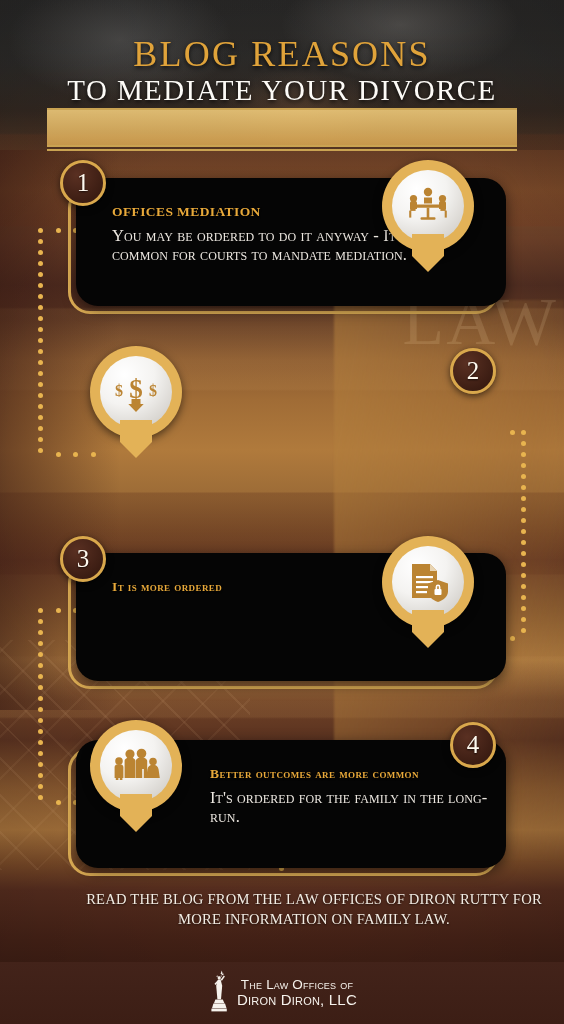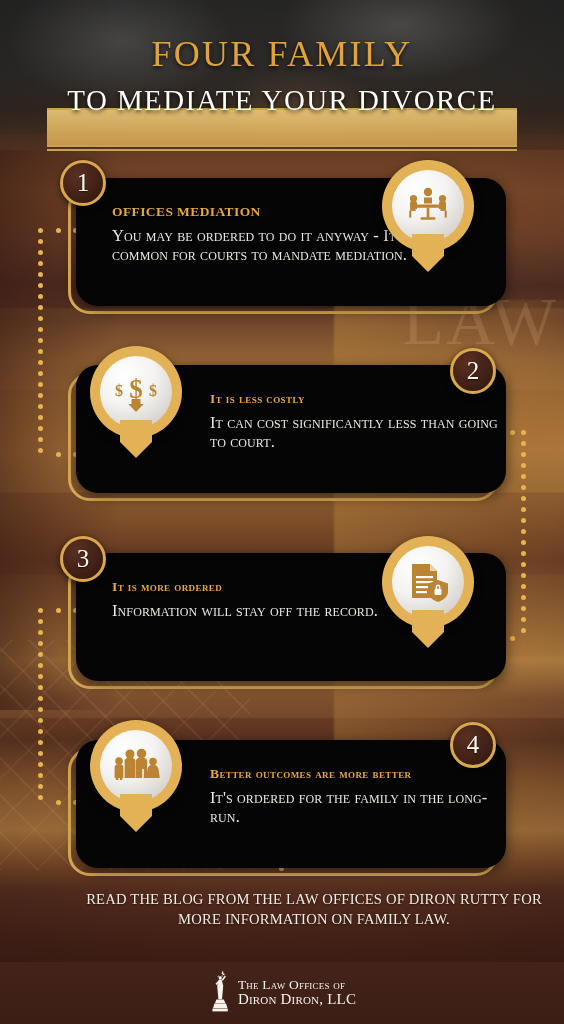--- a/index.html
+++ b/index.html
@@ -90,21 +90,21 @@
     color: #e0a33a;
     font-family: "Liberation Serif", serif;
     text-shadow: 0 2px 4px rgba(0,0,0,.75);
     line-height: 1.02;
   }
   .title-2 {
     font-size: 29px; letter-spacing: 1.4px;
     color: #fdfbf7;
     font-family: "Liberation Serif", serif;
     text-shadow: 0 2px 4px rgba(0,0,0,.8);
-    margin-top: 12px;
+    margin-top: 2px;
     line-height: 1.05;
   }
   .gold-bar {
     position: absolute; top: 108px; left: 47px; width: 470px; height: 39px;
     background: linear-gradient(180deg, rgba(244,206,124,.88), rgba(228,176,86,.80));
     border-top: 2px solid #caa352;
     border-bottom: 2px solid #caa352;
     z-index: 4;
   }
   .gold-bar:after {
@@ -203,43 +203,44 @@
     margin-left: 32px;
   }
   .footer-bar {
     position: absolute; left: 0; top: 962px; width: 564px; height: 62px;
     background: linear-gradient(180deg, #43231a, #3c1e15);
     z-index: 6;
     display: flex; align-items: center; justify-content: center;
   }
   .logo-row { display: flex; align-items: center; gap: 4px; }
   .logo-text {
-    font-family: Liberation Serif, serif;
+    font-family: Liberation Sans, sans-serif;
     color: #f6f2ec;
     line-height: 1.06;
     font-variant: small-caps;
+    text-align: center;
   }
   .logo-l1 { font-size: 13.5px; letter-spacing: .2px; }
   .logo-l2 { font-size: 15px; letter-spacing: .2px; }
 </style>
 </head>
 <body>
 
 <div class="poster">
 
   <div class="bg-base"></div>
   <div class="bg-bands"></div>
   <div class="bg-right"></div>
   <div class="bg-left-dark"></div>
   <div class="bg-plaid"></div>
   <div class="bg-photo-top"></div>
   <div class="bg-law-ghost">LAW</div>
 
   <div class="title-wrap">
-    <div class="title-1">FOUR FAMILY</div>
+    <div class="title-1">BLOG REASONS</div>
     <div class="title-2">TO MEDIATE YOUR DIVORCE</div>
   </div>
   <div class="gold-bar"></div>
 
   <div class="dots" id="dots-left-1" style="left: 0px; top: 0px; width: 564px; height: 1024px;">
       <div class="d" style="left: 38px; top: 228px;"></div>
       <div class="d" style="left: 38px; top: 239px;"></div>
       <div class="d" style="left: 38px; top: 250px;"></div>
       <div class="d" style="left: 38px; top: 261px;"></div>
       <div class="d" style="left: 38px; top: 272px;"></div>
@@ -350,29 +351,20 @@
               <rect x="21.7" y="21.7" width="2.6" height="10.5"></rect>
               <rect x="15.5" y="31.2" width="15" height="2.6" rx="1"></rect>
             </g>
           </svg>
         </span>
       </div>
     </div>
     <div class="tip"></div>
   </div>
 
-  <div class="card" style="left:68px; top:365px;">
-    <div class="frame"></div>
-    <div class="panel">
-      <div class="content" style="left:134px; width:290px;">
-        <div class="card-head">It is less costly</div>
-        <div class="card-body">It can cost significantly less than going to court.</div>
-      </div>
-    </div>
-  </div>
   <div class="num" style="left:450px; top:348px;">2</div>
   <div class="pin" style="left:90px; top:346px;">
     <div class="circle">
       <div class="inner">
         <span>
           <svg width="48" height="42" viewBox="0 0 48 42">
             <g fill="#bb8432">
               <text x="24" y="27" font-family="Liberation Serif, serif" font-size="27" font-weight="bold" text-anchor="middle">$</text>
               <text x="7" y="25" font-family="Liberation Serif, serif" font-size="16" font-weight="bold" text-anchor="middle">$</text>
               <text x="41" y="25" font-family="Liberation Serif, serif" font-size="16" font-weight="bold" text-anchor="middle">$</text>
@@ -383,21 +375,20 @@
       </div>
     </div>
     <div class="tip"></div>
   </div>
 
   <div class="card" style="left:68px; top:553px;">
     <div class="frame"></div>
     <div class="panel">
       <div class="content" style="left:36px; width:300px;">
         <div class="card-head">It is more ordered</div>
-        <div class="card-body">Information will stay off the record.</div>
       </div>
     </div>
   </div>
   <div class="num" style="left:60px; top:536px;">3</div>
   <div class="pin" style="left:382px; top:536px;">
     <div class="circle">
       <div class="inner">
         <span>
           <svg width="44" height="44" viewBox="0 0 44 44">
             <g fill="#bb8432">
@@ -415,21 +406,21 @@
         </span>
       </div>
     </div>
     <div class="tip"></div>
   </div>
 
   <div class="card" style="left:68px; top:740px;">
     <div class="frame"></div>
     <div class="panel">
       <div class="content" style="left:134px; width:290px;">
-        <div class="card-head">Better outcomes are more better</div>
+        <div class="card-head">Better outcomes are more common</div>
         <div class="card-body">It's ordered for the family in the long-run.</div>
       </div>
     </div>
   </div>
   <div class="num" style="left:450px; top:722px;">4</div>
   <div class="pin" style="left:90px; top:720px;">
     <div class="circle">
       <div class="inner">
         <span>
           <svg width="50" height="40" viewBox="0 0 50 40">

